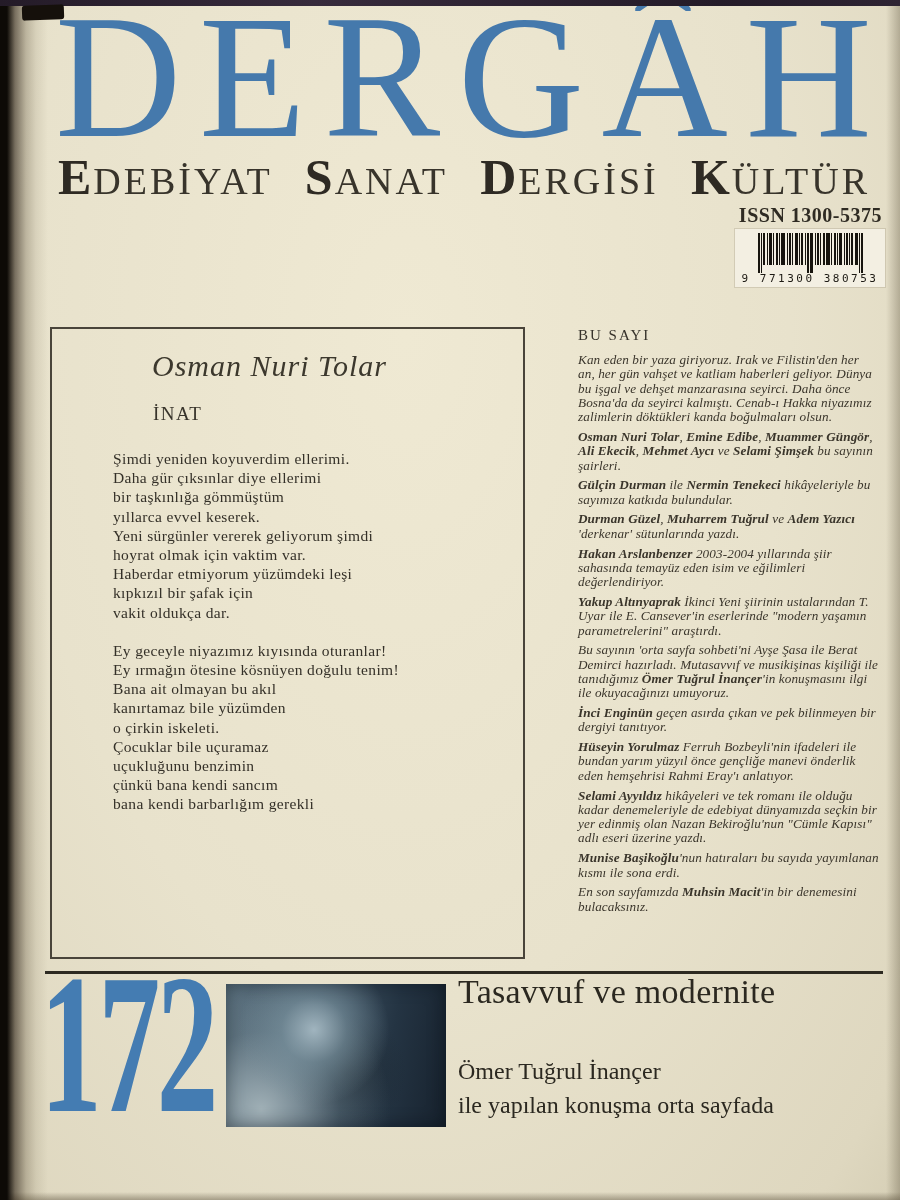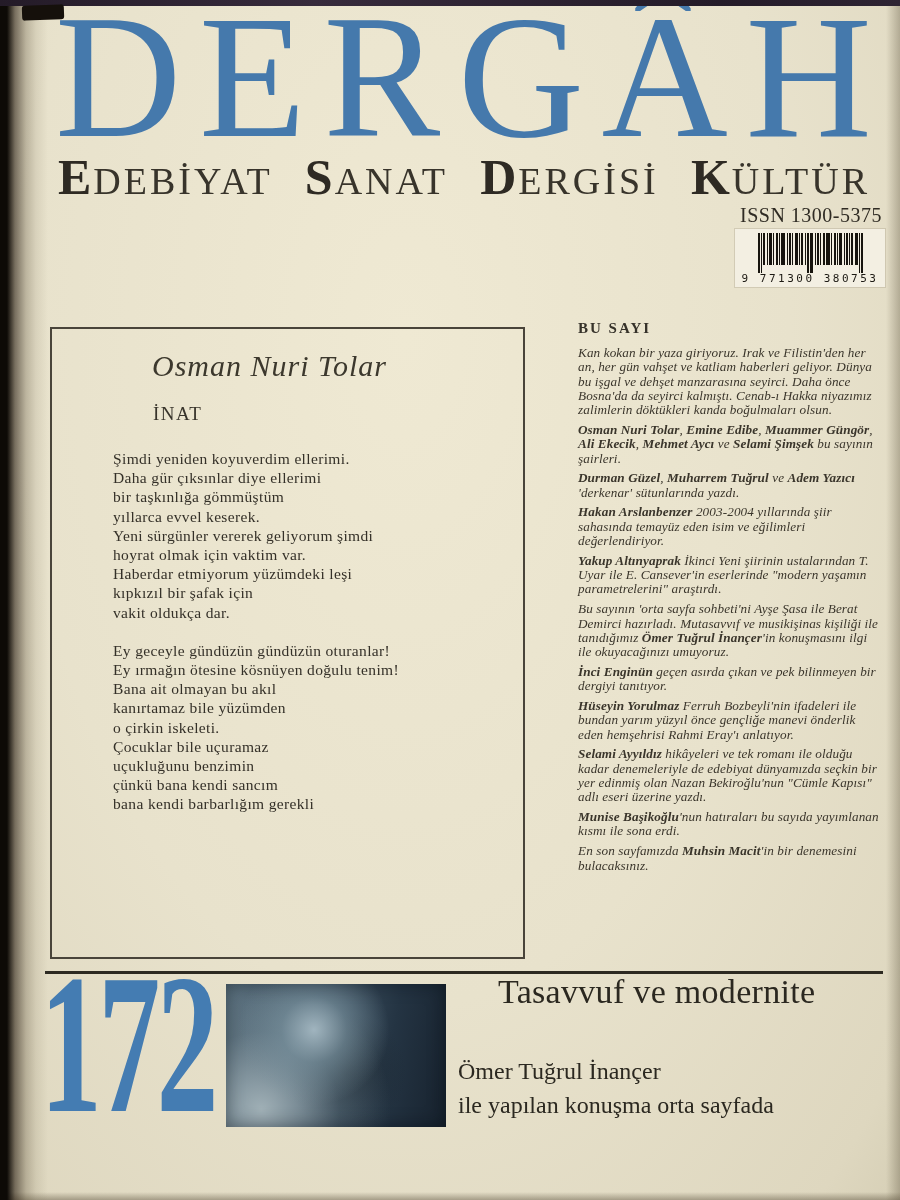--- a/index.html
+++ b/index.html
@@ -17,54 +17,54 @@
         background:linear-gradient(0deg,rgba(90,80,60,.45),rgba(90,80,60,0));}
   .corner-mark{position:absolute;left:22px;top:5px;width:42px;height:15px;background:#15100b;border-radius:3px;transform:rotate(-2deg);z-index:7;}
 
   
   .title{position:absolute;left:55px;right:28px;top:-10px;display:flex;justify-content:space-between;
         font-size:175px;line-height:1;color:#4579ac;font-weight:400;}
   .subtitle{position:absolute;left:58px;right:30px;top:148px;display:flex;justify-content:space-between;align-items:baseline;
         color:#38342b;white-space:nowrap;}
   .subtitle .w{letter-spacing:3px;font-size:38px;}
   .subtitle .init{font-size:50px;font-weight:bold;color:#2e2a23;letter-spacing:2px;}
-  .issn{position:absolute;right:18px;top:204px;font-size:20px;font-weight:normal;color:#2f2b23;letter-spacing:.5px;}
+  .issn{position:absolute;right:18px;top:204px;font-size:20px;font-weight:bold;color:#2f2b23;letter-spacing:.5px;}
   .barcode{position:absolute;left:735px;top:229px;width:150px;height:58px;background:#f3efe2;
         box-shadow:0 0 0 1px rgba(80,70,50,.15);}
   .bars{display:flex;align-items:flex-start;width:fit-content;margin:4px auto 0 auto;height:40px;}
   .bars i{display:block;background:#17140e;height:32px;}
   .bars i.tall{height:40px;}
   .barcode-digits{position:absolute;left:0;right:0;bottom:2px;text-align:center;
         font-family:"DejaVu Sans Mono",monospace;font-size:11px;letter-spacing:2.5px;color:#1c1913;}
 
   
   .poem-box{position:absolute;left:50px;top:327px;width:471px;height:628px;border:2px solid #49443a;}
   .poem-author{margin:20px 0 0 100px;font-size:30px;font-style:italic;color:#3c382d;letter-spacing:1px;}
   .poem-title{margin:20px 0 0 101px;font-size:19px;color:#38342b;letter-spacing:1.5px;}
   .poem-body{margin:24px 0 0 61px;font-size:15.5px;line-height:19.2px;color:#343028;letter-spacing:.35px;}
   .stanza{margin-bottom:19px;}
 
   
   .busayi{position:absolute;left:578px;top:320px;width:301px;color:#3a352b;}
-  .busayi-header{font-size:15px;font-weight:bold;letter-spacing:2px;color:#36322a;margin-bottom:9px;}
+  .busayi-header{font-size:15px;font-weight:normal;letter-spacing:2px;color:#36322a;margin-bottom:9px;margin-top:7px;}
   .busayi p{margin:0 0 5.5px 0;font-style:italic;font-size:13.2px;line-height:14.3px;letter-spacing:.1px;}
   .busayi p .bn{font-weight:bold;}
 
   
   .rule{position:absolute;left:45px;top:971px;width:838px;height:3px;background:#2d2a21;}
   .issue-number{position:absolute;left:40px;top:944px;font-size:200px;line-height:1;font-weight:bold;
         color:#447cb2;transform:scaleX(.62);transform-origin:top left;letter-spacing:-6px;}
   .photo{position:absolute;left:226px;top:984px;width:220px;height:143px;
         background:
           radial-gradient(circle at 40% 32%, rgba(165,185,195,.95) 0%, rgba(125,150,162,.6) 20%, rgba(70,92,106,0) 46%),
           radial-gradient(circle at 16% 88%, rgba(175,190,195,.85) 0%, rgba(110,130,140,.35) 35%, rgba(110,130,140,0) 58%),
           radial-gradient(circle at 55% 62%, rgba(30,42,52,.85) 0%, rgba(30,42,52,0) 40%),
           linear-gradient(100deg,#5d7381 0%,#415565 40%,#243443 72%,#17222e 100%);
         box-shadow:inset 0 0 18px rgba(5,10,16,.45);}
-  .headline{position:absolute;left:458px;top:973px;font-size:34px;color:#2b2820;letter-spacing:.3px;margin-left:40px;}
+  .headline{position:absolute;left:458px;top:973px;font-size:34px;color:#2b2820;letter-spacing:.3px;}
   .feature-sub{position:absolute;left:458px;top:1054px;font-size:24px;line-height:34px;color:#2b2820;}
 </style>
 </head>
 <body>
 
 <div class="page">
   <div class="edge-left"></div>
   <div class="edge-top"></div>
   <div class="edge-right"></div>
   <div class="edge-bottom"></div>
@@ -135,38 +135,39 @@
           <div>Daha gür çıksınlar diye ellerimi</div>
           <div>bir taşkınlığa gömmüştüm</div>
           <div>yıllarca evvel keserek.</div>
           <div>Yeni sürgünler vererek geliyorum şimdi</div>
           <div>hoyrat olmak için vaktim var.</div>
           <div>Haberdar etmiyorum yüzümdeki leşi</div>
           <div>kıpkızıl bir şafak için</div>
           <div>vakit oldukça dar.</div>
         </div>
         <div class="stanza">
-          <div>Ey geceyle gündüzün gündüzün oturanlar!</div>
+          <div>Ey geceyle niyazımız kıyısında oturanlar!</div>
           <div>Ey ırmağın ötesine kösnüyen doğulu tenim!</div>
           <div>Bana ait olmayan bu akıl</div>
           <div>kanırtamaz bile yüzümden</div>
           <div>o çirkin iskeleti.</div>
           <div>Çocuklar bile uçuramaz</div>
           <div>uçukluğunu benzimin</div>
           <div>çünkü bana kendi sancım</div>
           <div>bana kendi barbarlığım gerekli</div>
         </div>
       </div>
   </section>
 
   <aside class="busayi">
     <div class="busayi-header">BU SAYI</div>
     <div id="busayi-paragraphs">
-        <p><span>Kan kokan bir yaza giriyoruz. Irak ve Filistin'den her an, her gün vahşet ve katliam haberleri geliyor. Dünya bu işgal ve dehşet manzarasına seyirci. Daha önce Bosna'da da seyirci kalmıştı. Cenab-ı Hakka niyazımız zalimlerin döktükleri kanda boğulmaları olsun.</span></p>
+        <p><span>Kan eden bir yaza giriyoruz. Irak ve Filistin'den her an, her gün vahşet ve katliam haberleri geliyor. Dünya bu işgal ve dehşet manzarasına seyirci. Daha önce Bosna'da da seyirci kalmıştı. Cenab-ı Hakka niyazımız zalimlerin döktükleri kanda boğulmaları olsun.</span></p>
         <p><span class="bn">Osman Nuri Tolar</span><span>, </span><span class="bn">Emine Edibe</span><span>, </span><span class="bn">Muammer Güngör</span><span>, </span><span class="bn">Ali Ekecik</span><span>, </span><span class="bn">Mehmet Aycı</span><span> ve </span><span class="bn">Selami Şimşek</span><span> bu sayının şairleri.</span></p>
+        <p><span class="bn">Gülçin Durman</span><span> ile </span><span class="bn">Nermin Tenekeci</span><span> hikâyeleriyle bu sayımıza katkıda bulundular.</span></p>
         <p><span class="bn">Durman Güzel</span><span>, </span><span class="bn">Muharrem Tuğrul</span><span> ve </span><span class="bn">Adem Yazıcı</span><span> 'derkenar' sütunlarında yazdı.</span></p>
         <p><span class="bn">Hakan Arslanbenzer</span><span> 2003-2004 yıllarında şiir sahasında temayüz eden isim ve eğilimleri değerlendiriyor.</span></p>
         <p><span class="bn">Yakup Altınyaprak</span><span> İkinci Yeni şiirinin ustalarından T. Uyar ile E. Cansever'in eserlerinde "modern yaşamın parametrelerini" araştırdı.</span></p>
         <p><span>Bu sayının 'orta sayfa sohbeti'ni Ayşe Şasa ile Berat Demirci hazırladı. Mutasavvıf ve musikişinas kişiliği ile tanıdığımız </span><span class="bn">Ömer Tuğrul İnançer</span><span>'in konuşmasını ilgi ile okuyacağınızı umuyoruz.</span></p>
         <p><span class="bn">İnci Enginün</span><span> geçen asırda çıkan ve pek bilinmeyen bir dergiyi tanıtıyor.</span></p>
         <p><span class="bn">Hüseyin Yorulmaz</span><span> Ferruh Bozbeyli'nin ifadeleri ile bundan yarım yüzyıl önce gençliğe manevi önderlik eden hemşehrisi Rahmi Eray'ı anlatıyor.</span></p>
         <p><span class="bn">Selami Ayyıldız</span><span> hikâyeleri ve tek romanı ile olduğu kadar denemeleriyle de edebiyat dünyamızda seçkin bir yer edinmiş olan Nazan Bekiroğlu'nun "Cümle Kapısı" adlı eseri üzerine yazdı.</span></p>
         <p><span class="bn">Munise Başikoğlu</span><span>'nun hatıraları bu sayıda yayımlanan kısmı ile sona erdi.</span></p>
         <p><span>En son sayfamızda </span><span class="bn">Muhsin Macit</span><span>'in bir denemesini bulacaksınız.</span></p>
       </div>

